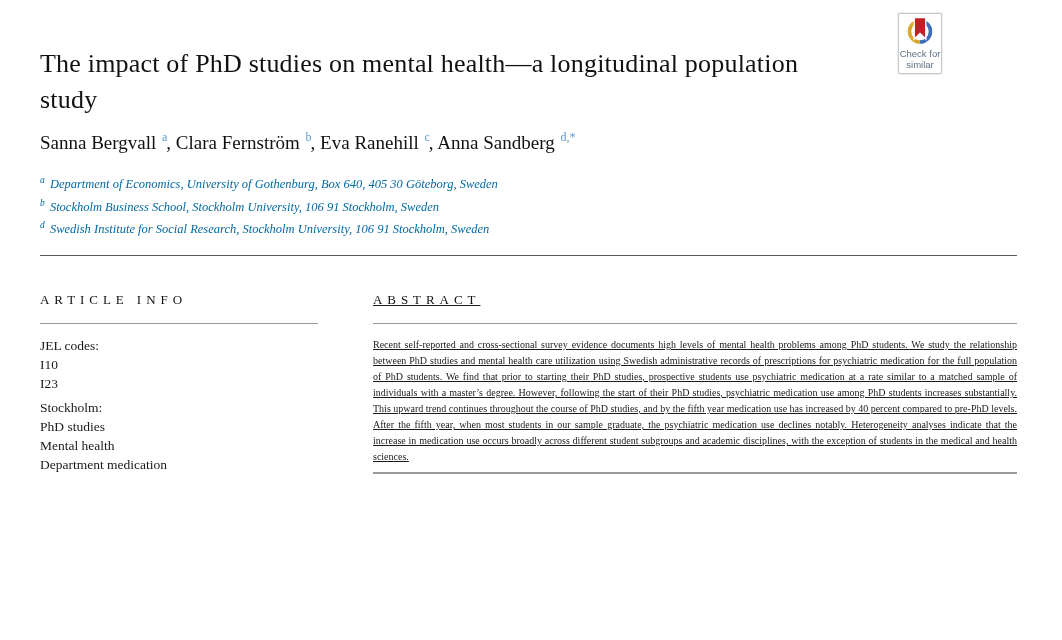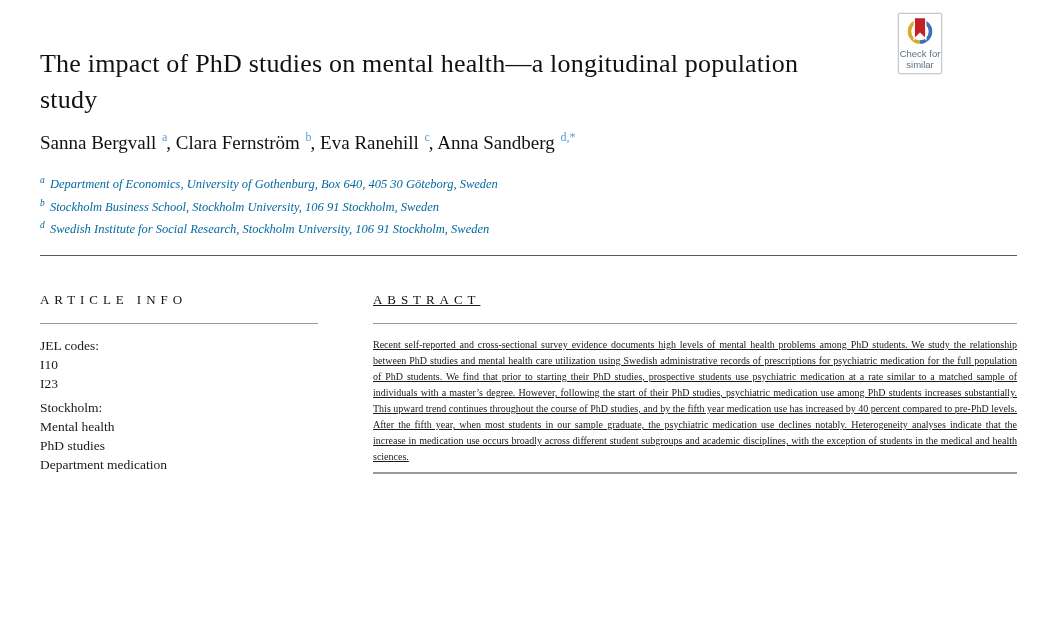--- a/index.html
+++ b/index.html
@@ -91,22 +91,22 @@
     <div class="col-left">
       <div class="col-heading">ARTICLE INFO</div>
       <div class="info-body">
         <div class="info-label">JEL codes:</div>
         <div>
             <div>I10</div>
             <div>I23</div>
           </div>
         <div class="info-label kw">Stockholm:</div>
         <div>
+            <div>PhD studies</div>
             <div>Mental health</div>
-            <div>PhD studies</div>
             <div>Department medication</div>
           </div>
       </div>
     </div>
     <div class="col-gap"></div>
     <div class="col-right">
       <div class="col-heading">ABSTRACT</div>
       <div class="abstract-body">Recent self-reported and cross-sectional survey evidence documents high levels of mental health problems among PhD students. We study the relationship between PhD studies and mental health care utilization using Swedish administrative records of prescriptions for psychiatric medication for the full population of PhD students. We find that prior to starting their PhD studies, prospective students use psychiatric medication at a rate similar to a matched sample of individuals with a master’s degree. However, following the start of their PhD studies, psychiatric medication use among PhD students increases substantially. This upward trend continues throughout the course of PhD studies, and by the fifth year medication use has increased by 40 percent compared to pre-PhD levels. After the fifth year, when most students in our sample graduate, the psychiatric medication use declines notably. Heterogeneity analyses indicate that the increase in medication use occurs broadly across different student subgroups and academic disciplines, with the exception of students in the medical and health sciences.</div>
       <hr class="rule-bottom">
     </div>

